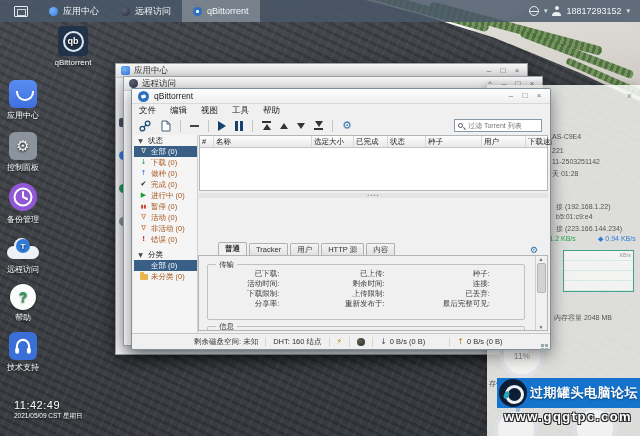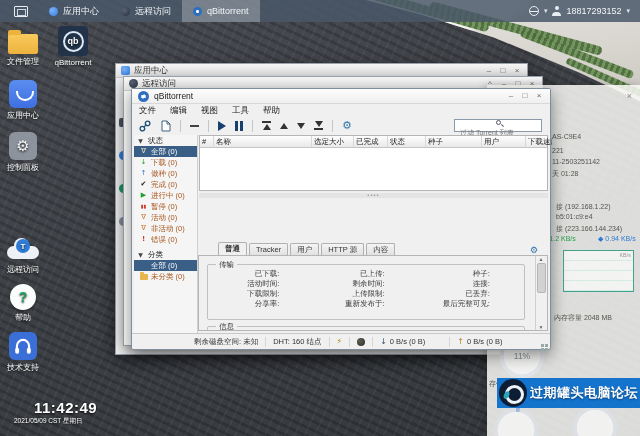--- a/index.html
+++ b/index.html
@@ -61,21 +61,21 @@
   .cloudbox{position:relative;width:34px;height:28px;}
   .cloud{position:absolute;left:1px;bottom:3px;width:32px;height:13px;background:#eef2f6;border-radius:8px;}
   .cloud::before{content:"";position:absolute;left:7px;top:-8px;width:15px;height:15px;border-radius:50%;background:#eef2f6;}
   .tcirc{position:absolute;left:10px;top:5px;width:14px;height:14px;border-radius:50%;background:#2f7bd5;color:#fff;
     font-size:8px;font-weight:bold;display:flex;align-items:center;justify-content:center;z-index:1;}
   .helpc{width:26px;height:26px;border-radius:50%;background:#fbfdfc;color:#21a05c;font-size:14px;font-weight:bold;
     display:flex;align-items:center;justify-content:center;box-shadow:0 1px 2px rgba(0,0,0,.4);}
   .tstile{width:28px;height:28px;border-radius:6px;background:#3a6fd8;display:flex;align-items:center;justify-content:center;}
 
   .clock{position:absolute;left:14px;top:399px;z-index:1;color:#fff;text-shadow:0 1px 2px rgba(0,0,0,.85);}
-  .clock .t{font-size:15px;font-weight:bold;letter-spacing:.5px;margin-left:20px;}
+  .clock .t{font-size:11px;font-weight:normal;letter-spacing:.5px;}
   .clock .d{font-size:6.5px;margin-top:1px;}
 
   
   .win{position:absolute;background:#f2f2f2;border:1px solid #9aa2ab;box-shadow:0 5px 16px rgba(0,0,0,.45);}
   .tbar{height:14px;display:flex;align-items:center;gap:4px;padding:0 5px;font-size:8.5px;color:#333;
     background:linear-gradient(#f7f7f7,#e6e6e6);border-bottom:1px solid #cfcfcf;}
   .tbar .ticon{width:9px;height:9px;border-radius:2px;}
   .wc{font-size:8px;color:#666;width:10px;text-align:center;line-height:10px;}
   .wcs{margin-left:auto;display:flex;gap:4px;align-items:center;}
 
@@ -98,21 +98,21 @@
   .tminus{width:9px;height:2px;background:#444;}
   .tplay{width:0;height:0;border-left:8px solid #16406e;border-top:5px solid transparent;border-bottom:5px solid transparent;}
   .tpause{display:flex;gap:2px;}
   .tpause i{width:3px;height:10px;background:#16406e;}
   .tri-up{width:0;height:0;border-bottom:6px solid #333;border-left:4.5px solid transparent;border-right:4.5px solid transparent;}
   .tri-dn{width:0;height:0;border-top:6px solid #333;border-left:4.5px solid transparent;border-right:4.5px solid transparent;}
   .qtop,.qbot{display:flex;flex-direction:column;align-items:center;gap:1px;}
   .qtop i,.qbot i{display:block;width:9px;height:2px;background:#333;}
   .tgear{font-size:11px;color:#3273ae;line-height:11px;font-family:"DejaVu Sans",sans-serif;}
   .qb-search{position:absolute;right:8px;top:30px;width:88px;height:13px;border:1px solid #8a9aa8;background:#fff;
-    display:flex;align-items:center;gap:3px;padding:0 3px;flex-direction:column;}
+    display:flex;align-items:center;gap:3px;padding:0 3px;}
   .mag{width:5px;height:5px;border:1px solid #556;border-radius:50%;position:relative;flex:none;}
   .mag::after{content:"";position:absolute;left:4px;top:4px;width:3px;height:1px;background:#556;transform:rotate(45deg);}
   .qb-search input{border:0;outline:0;background:transparent;width:100%;font-size:7px;color:#333;
     font-family:"Liberation Sans","DejaVu Sans",sans-serif;}
 
   .qb-main{position:absolute;left:0;top:46px;right:0;bottom:16px;}
   .qb-side{position:absolute;left:2px;top:0;bottom:0;width:64px;background:#f5f5f5;border-right:1px solid #d0d0d0;
     font-size:7.5px;overflow:hidden;}
   .srow{height:11px;line-height:11px;padding-left:5px;white-space:nowrap;color:#a8571f;display:flex;align-items:center;gap:3px;}
   .srow .ig{width:9px;text-align:center;flex:none;font-size:7px;font-family:"DejaVu Sans",sans-serif;}
@@ -204,45 +204,49 @@
     </div>
     <div class="tb-right">
       <span class="globe"></span>
       <span class="caret">▾</span>
       <span class="person"></span>
       <span>18817293152</span>
       <span class="caret">▾</span>
     </div>
   </div>
 
-  <div class="dicon" style="left:0;top:28px;">
-    <div class="ibox">
-        <div class="folder"></div>
-      </div>
-    <div>文件管理</div>
-  </div>
   <div class="dicon" style="left:50px;top:26px;">
     <div class="ibox">
         <div class="qbtile">
       <div class="qbring">qb</div>
         </div>
       </div>
     <div>qBittorrent</div>
   </div>
   <div class="dicon" style="left:0;top:80px;">
     <div class="ibox">
         <div class="actile"></div>
       </div>
     <div>应用中心</div>
   </div>
   <div class="dicon" style="left:0;top:132px;">
     <div class="ibox">
         <div class="cptile">⚙</div>
       </div>
     <div>控制面板</div>
+  </div>
+  <div class="dicon" style="left:0;top:182px;">
+    <div class="ibox">
+      <svg width="30" height="30" viewBox="0 0 30 30">
+        <circle cx="15" cy="15" r="14" fill="#9257d6"></circle>
+        <circle cx="15" cy="15" r="8.5" fill="none" stroke="#fff" stroke-width="2"></circle>
+        <path d="M15 10v5l4 2" stroke="#fff" stroke-width="2" fill="none" stroke-linecap="round"></path>
+      </svg>
+    </div>
+    <div>备份管理</div>
   </div>
   <div class="dicon" style="left:0;top:234px;">
     <div class="ibox">
         <div class="cloudbox">
       <div class="cloud"></div>
       <div class="tcirc">T</div>
     </div>
       </div>
     <div>远程访问</div>
   </div>
@@ -543,14 +547,15 @@
       <span class="sarrow" style="color:#c07818;">↑</span>
       <span style="margin-left:3px;">0 B/s (0 B)</span>
     </div>
     <div class="grip"></div>
   </div>
 
   <div class="wmark">
     <span class="wlogo"></span>
     <span class="wtitle">过期罐头电脑论坛</span>
   </div>
+  <div class="wurl">www.gqgtpc.com</div>
 
 </div>
 
 </body></html>

